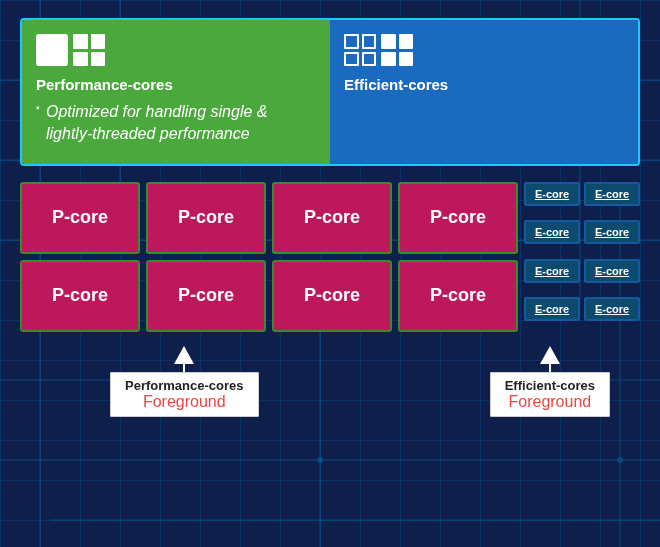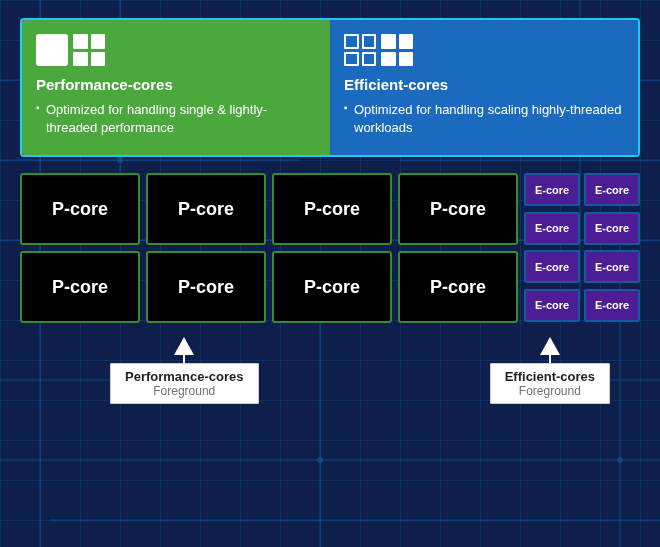--- a/index.html
+++ b/index.html
@@ -125,25 +125,26 @@
       margin-bottom: 8px;
     }
 
     .panel-bullets {
       list-style: none;
       padding: 0;
     }
 
     .panel-bullets li {
       color: white;
-      font-size: 13px;
+      font-size: 16px;
       line-height: 1.4;
       padding-left: 10px;
       position: relative;
       margin-bottom: 4px;
+      font-style: italic;
     }
 
     .panel-bullets li::before {
       content: '▪';
       position: absolute;
       left: 0;
       color: white;
       font-size: 10px;
     }
 
@@ -158,51 +159,52 @@
 
     .p-cores-grid {
       flex: 1;
       display: grid;
       grid-template-columns: repeat(4, 1fr);
       grid-template-rows: repeat(2, 1fr);
       gap: 6px;
     }
 
     .p-core-cell {
-      background: #000000;
+      background: #be185d;
       border: 2px solid #3a8a2e;
       border-radius: 3px;
       display: flex;
       align-items: center;
       justify-content: center;
       color: white;
       font-size: 18px;
       font-weight: bold;
       height: 72px;
     }
 
     .e-cores-grid {
       display: grid;
       grid-template-columns: repeat(2, 1fr);
       grid-template-rows: repeat(4, 1fr);
       gap: 4px;
       width: 116px;
     }
 
     .e-core-cell {
-      background: #4c1d95;
+      background: #0c4a6e;
       border: 2px solid #155a9e;
       border-radius: 2px;
       display: flex;
       align-items: center;
       justify-content: center;
       color: white;
       font-size: 11px;
       font-weight: bold;
-      height: 33px;
+      height: 24px;
+      text-decoration: underline;
     }
 
     
     .arrows-section {
       width: 620px;
       display: flex;
       flex-direction: row;
       align-items: flex-start;
       justify-content: space-between;
       padding: 0 20px;
@@ -238,22 +240,22 @@
       border-radius: 1px;
     }
 
     .arrow-label-title {
       font-size: 13px;
       font-weight: bold;
       color: #222;
     }
 
     .arrow-label-sub {
-      font-size: 12px;
-      color: #737373;
+      font-size: 16px;
+      color: #ef4444;
     }
 
     .left-arrow-group {
       margin-left: 70px;
     }
 
     .right-arrow-group {
       margin-right: 10px;
     }
   </style>
@@ -317,21 +319,20 @@
         </div>
         <div class="icon-grid">
           <div class="icon-grid-cell"></div>
           <div class="icon-grid-cell"></div>
           <div class="icon-grid-cell"></div>
           <div class="icon-grid-cell"></div>
         </div>
       </div>
       <div class="panel-title">Efficient-cores</div>
       <ul class="panel-bullets">
-        <li>Optimized for handling scaling highly-threaded workloads</li>
       </ul>
     </div>
 
   </div>
 
   <div class="core-grid-section">
 
     <div class="p-cores-grid">
       <div class="p-core-cell">P-core</div>
       <div class="p-core-cell">P-core</div>

